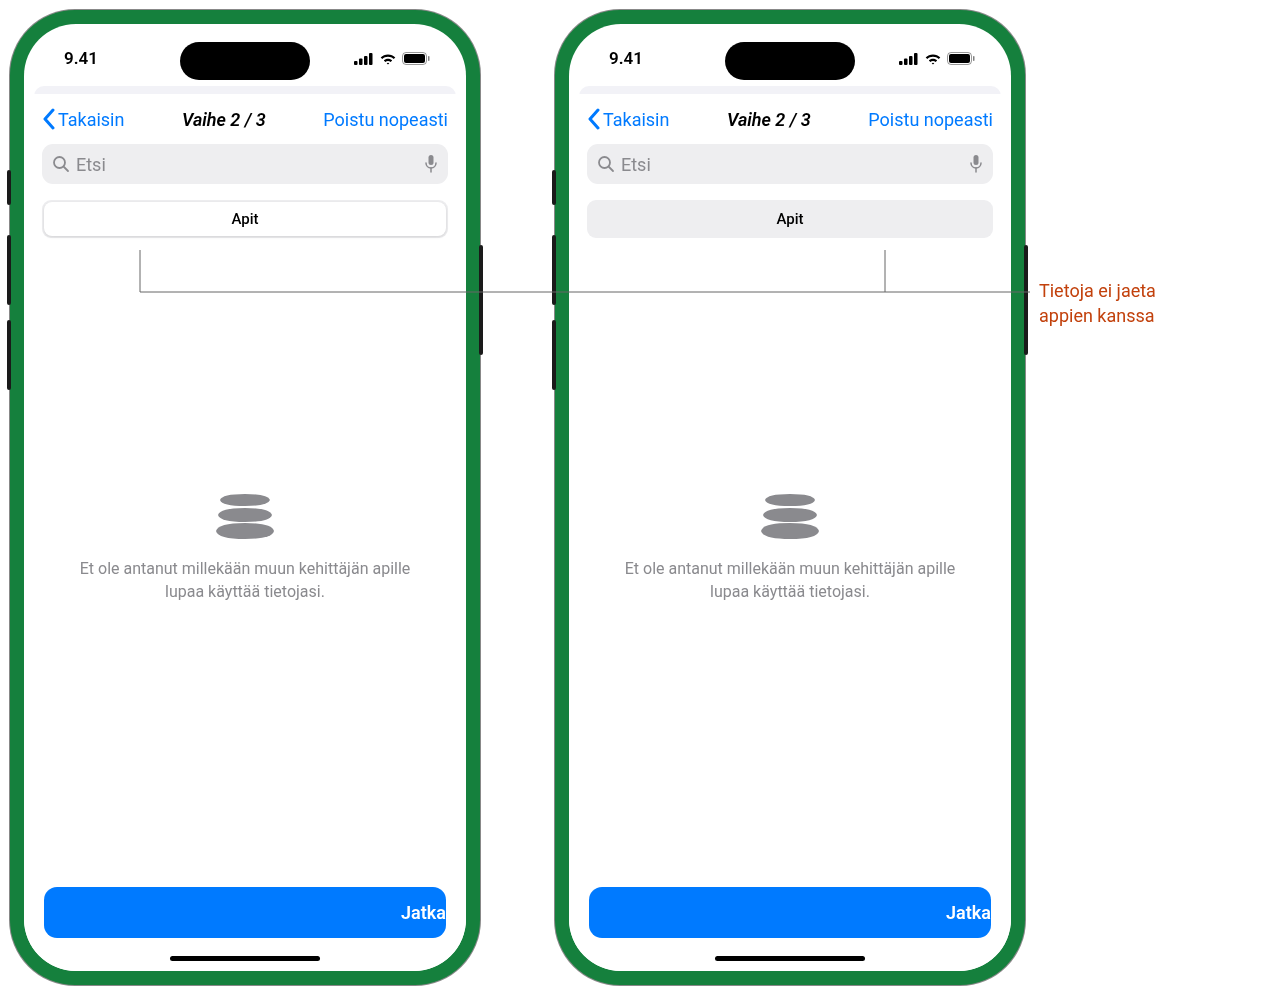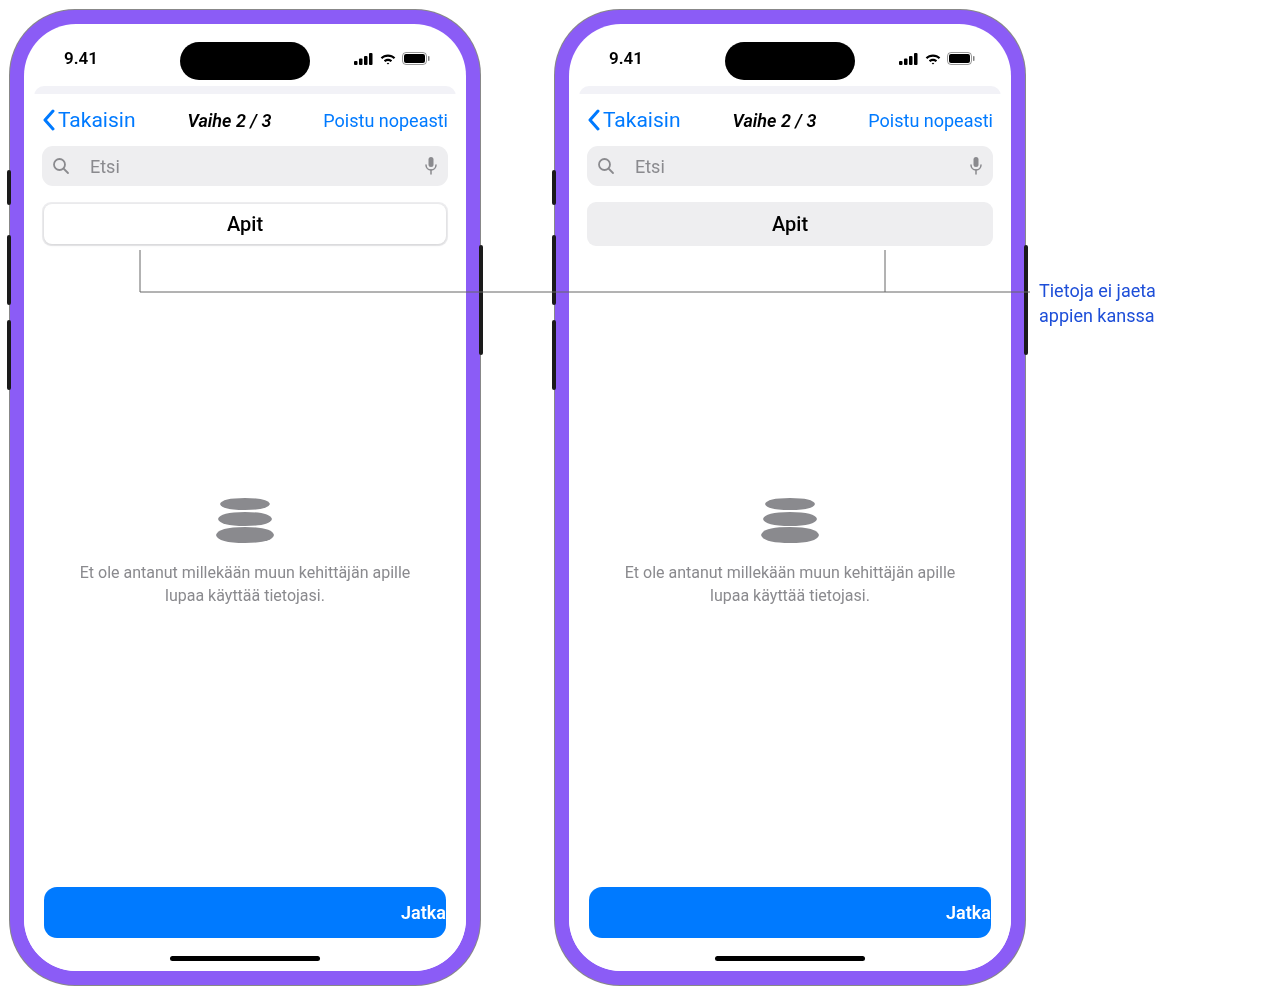--- a/index.html
+++ b/index.html
@@ -11,21 +11,21 @@
       position: relative;
     }
     .phones-row {
       display: flex;
       gap: 75px;
       padding: 10px 0 0 10px;
     }
     .phone {
       width: 470px;
       height: 975px;
-      background: #8b5cf6;
+      background: #15803d;
       border-radius: 65px;
       padding: 14px;
       position: relative;
       box-shadow: 0 0 0 1px #888;
     }
     .phone-screen {
       width: 100%;
       height: 100%;
       background: #fff;
       border-radius: 52px;
@@ -80,60 +80,60 @@
     .nav-bar {
       display: flex;
       justify-content: space-between;
       align-items: center;
       margin-bottom: 14px;
     }
     .nav-back {
       display: flex;
       align-items: center;
       color: #007aff;
-      font-size: 21px;
+      font-size: 18px;
       gap: 3px;
     }
     .nav-title {
       font-size: 18px;
       font-weight: 600;
       color: #000;
       font-style: italic;
     }
     .nav-action {
       color: #007aff;
       font-size: 18px;
     }
     .search-bar {
       background: #eeeef0;
       border-radius: 11px;
       height: 40px;
       display: flex;
       align-items: center;
       padding: 0 10px;
-      gap: 20px;
+      gap: 6px;
       margin-bottom: 16px;
     }
     .search-bar .placeholder {
       flex: 1;
       color: #8a8a8e;
       font-size: 18px;
     }
     .segmented {
       display: flex;
       background: #eeeef0;
       border-radius: 9px;
       padding: 2px;
       margin-bottom: 4px;
     }
     .segment {
       flex: 1;
       text-align: center;
       padding: 8px 0;
-      font-size: 20px;
+      font-size: 15px;
       font-weight: 500;
       color: #000;
       border-radius: 8px;
     }
     .segment.active {
       background: #fff;
       box-shadow: 0 1px 3px rgba(0,0,0,0.12);
     }
     .empty-state {
       flex: 1;
@@ -175,21 +175,21 @@
     }
     .side-left-1 { left: -3px; top: 160px; width: 4px; height: 35px; }
     .side-left-2 { left: -3px; top: 225px; width: 4px; height: 70px; }
     .side-left-3 { left: -3px; top: 310px; width: 4px; height: 70px; }
     .side-right { right: -3px; top: 235px; width: 4px; height: 110px; }
     .callout {
       position: absolute;
       top: 278px;
       left: 1039px;
       font-size: 18px;
-      color: #1d4ed8;
+      color: #c2410c;
       line-height: 1.4;
     }
     .stack-icon { display: block; }
     svg.leader-lines {
       position: absolute;
       top: 0;
       left: 0;
       pointer-events: none;
     }
   </style>

